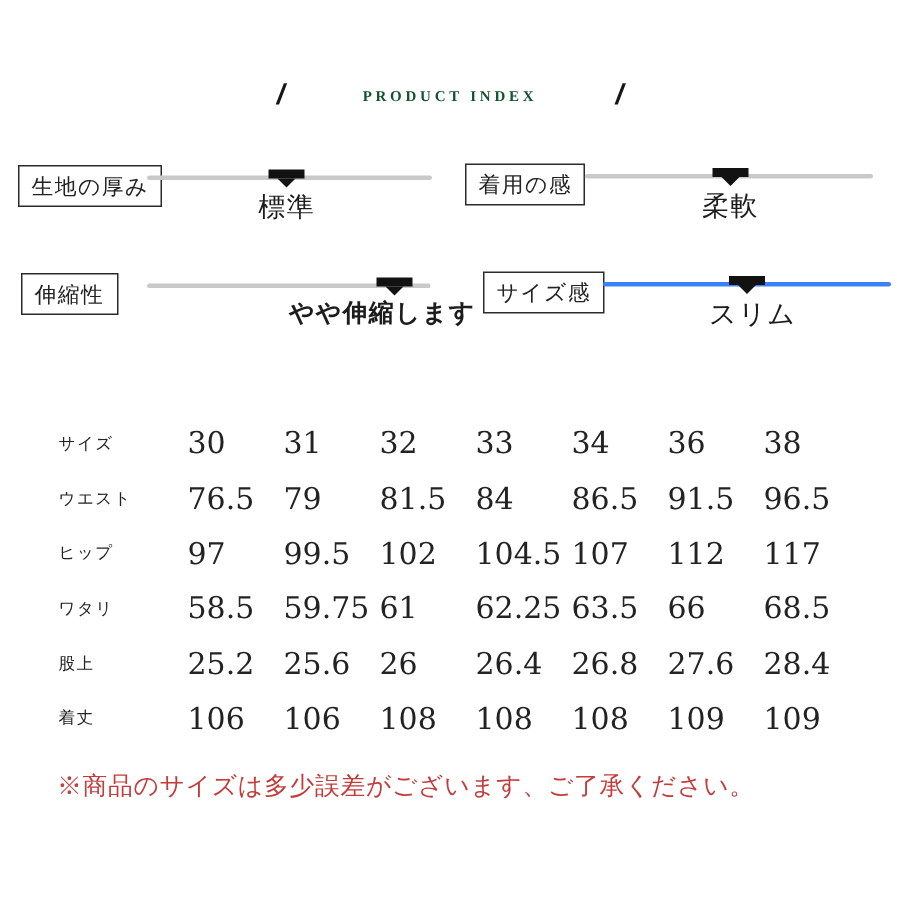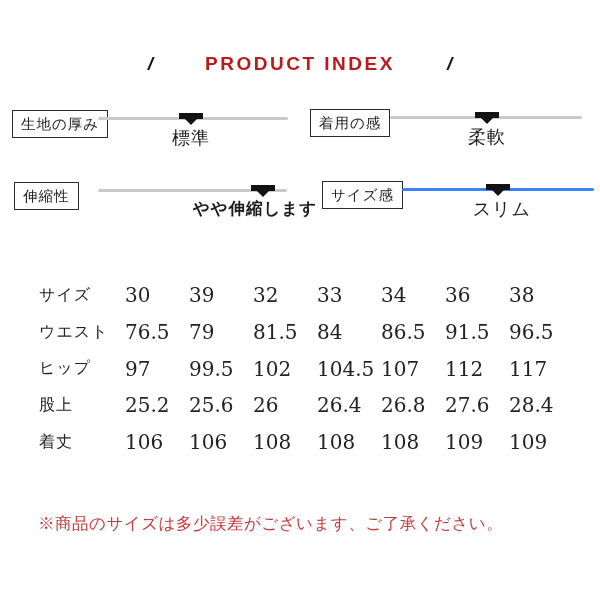--- a/index.html
+++ b/index.html
@@ -4,21 +4,21 @@
 <style>
   * { margin:0; padding:0; box-sizing:border-box; }
   html,body { width:600px; height:600px; background:#ffffff; }
   body { font-family:"Liberation Sans", sans-serif; color:#1f1f1f; position:relative; overflow:hidden; }
 
   .page { position:absolute; inset:0; background:#fff; }
 
   
   .header { position:absolute; top:53px; left:0; width:600px; display:flex; justify-content:center; align-items:center; gap:52px; }
   .slash { font-size:19px; font-weight:bold; font-style:italic; color:#151515; }
-  .title { font-size:19px; font-weight:bold; letter-spacing:2.5px; color:#b91c1c; }
+  .title { font-size:10px; font-weight:bold; letter-spacing:2.5px; color:#14532d;font-family:Liberation Serif, serif; }
 
   
   .slider { position:absolute; height:62px; }
   .slider.s1 { left:12px;  top:106px; width:276px; }
   .slider.s2 { left:310px; top:105px; width:272px; }
   .slider.s3 { left:14px;  top:178px; width:274px; }
   .slider.s4 { left:322px; top:177px; width:272px; }
 
   .label-box { position:absolute; left:0; top:4px; border:1.5px solid #2b2b2b; background:#fff;
                height:28px; display:flex; align-items:center; padding:12px 8px;
@@ -35,21 +35,21 @@
                    width:0; height:0; border-left:6px solid transparent; border-right:6px solid transparent;
                    border-top:6px solid #121212; }
 
   .value { position:absolute; top:9px; transform:translateX(-50%); white-space:nowrap;
            font-size:18px; color:#1c1c1c; letter-spacing:1px; }
   .s3 .value { font-weight:bold; font-size:16.5px; }
 
   
   .size-table { position:absolute; left:30px; top:277px; width:552px; }
   .t-row { display:flex; align-items:center; height:36.7px; }
-  .t-label { width:95px; padding-left:9px; font-size:16px; color:#222; letter-spacing:1px; white-space:nowrap; }
+  .t-label { width:95px; padding-left:9px; font-size:11px; color:#222; letter-spacing:1px; white-space:nowrap; }
   .t-cell { width:64px; font-size:20px; font-family:"DejaVu Serif", serif; color:#232323; white-space:nowrap; }
 
   
   .note { position:absolute; left:38px; top:513px; font-size:16.5px; letter-spacing:0.5px; white-space:nowrap; }
 </style>
 </head>
 <body>
 
 <div class="page">
 
@@ -88,21 +88,21 @@
     <div class="track" style="background-color: #3b82f6;">
       <div class="marker" style="left: 50%; background: rgb(18, 18, 18);"></div>
       <div class="value" style="left: 52%;">スリム</div>
     </div>
   </div>
 
   <div class="size-table">
       <div class="t-row">
         <div class="t-label">サイズ</div>
         <div class="t-cell">30</div>
-        <div class="t-cell">39</div>
+        <div class="t-cell">31</div>
         <div class="t-cell">32</div>
         <div class="t-cell">33</div>
         <div class="t-cell">34</div>
         <div class="t-cell">36</div>
         <div class="t-cell">38</div>
       </div>
       <div class="t-row">
         <div class="t-label">ウエスト</div>
         <div class="t-cell">76.5</div>
         <div class="t-cell">79</div>
@@ -114,20 +114,30 @@
       </div>
       <div class="t-row">
         <div class="t-label">ヒップ</div>
         <div class="t-cell">97</div>
         <div class="t-cell">99.5</div>
         <div class="t-cell">102</div>
         <div class="t-cell">104.5</div>
         <div class="t-cell">107</div>
         <div class="t-cell">112</div>
         <div class="t-cell">117</div>
+      </div>
+      <div class="t-row">
+        <div class="t-label">ワタリ</div>
+        <div class="t-cell">58.5</div>
+        <div class="t-cell">59.75</div>
+        <div class="t-cell">61</div>
+        <div class="t-cell">62.25</div>
+        <div class="t-cell">63.5</div>
+        <div class="t-cell">66</div>
+        <div class="t-cell">68.5</div>
       </div>
       <div class="t-row">
         <div class="t-label">股上</div>
         <div class="t-cell">25.2</div>
         <div class="t-cell">25.6</div>
         <div class="t-cell">26</div>
         <div class="t-cell">26.4</div>
         <div class="t-cell">26.8</div>
         <div class="t-cell">27.6</div>
         <div class="t-cell">28.4</div>

